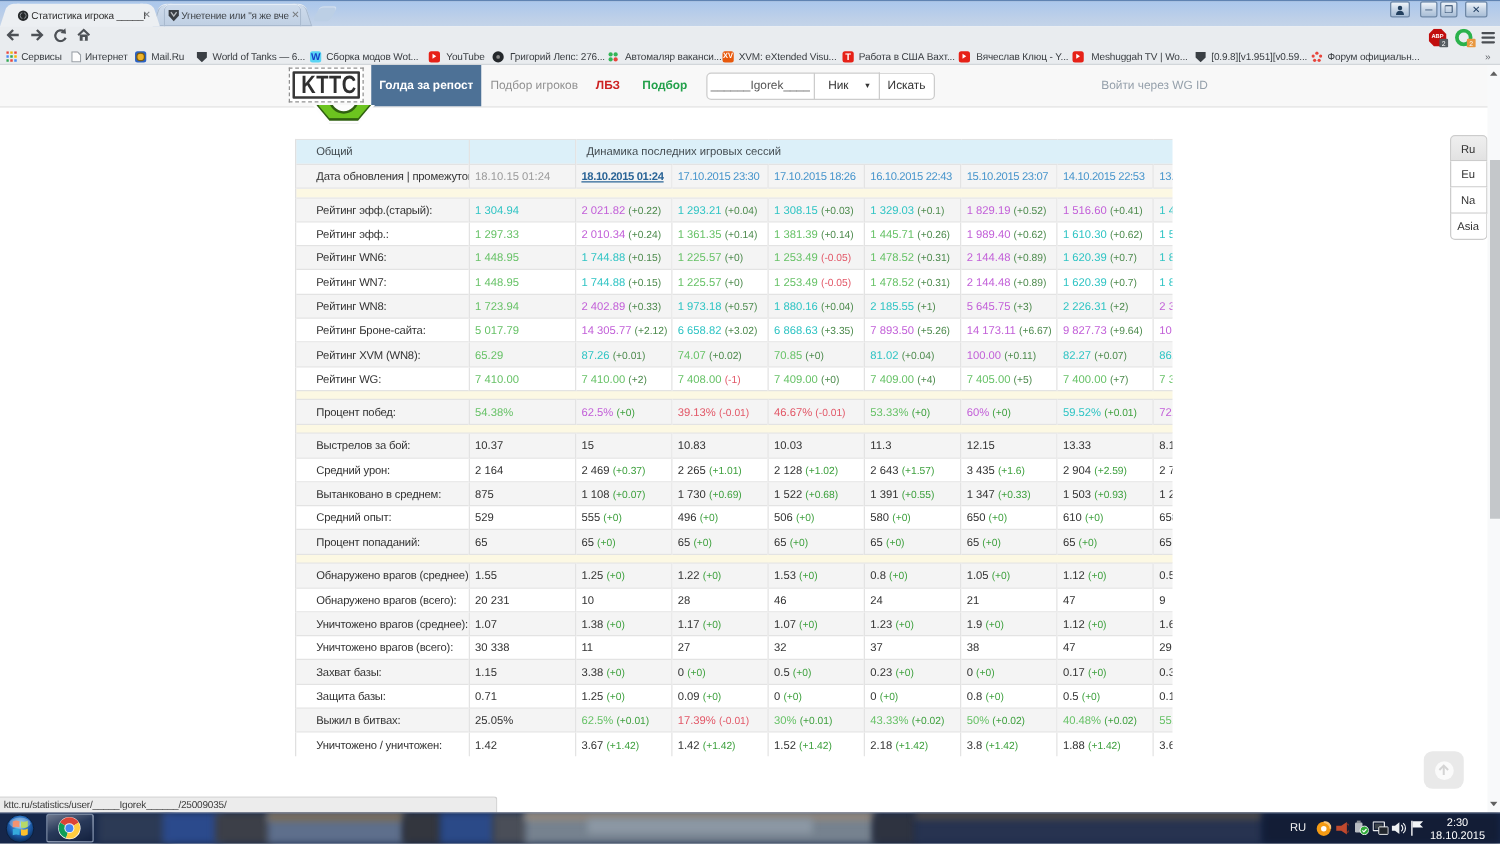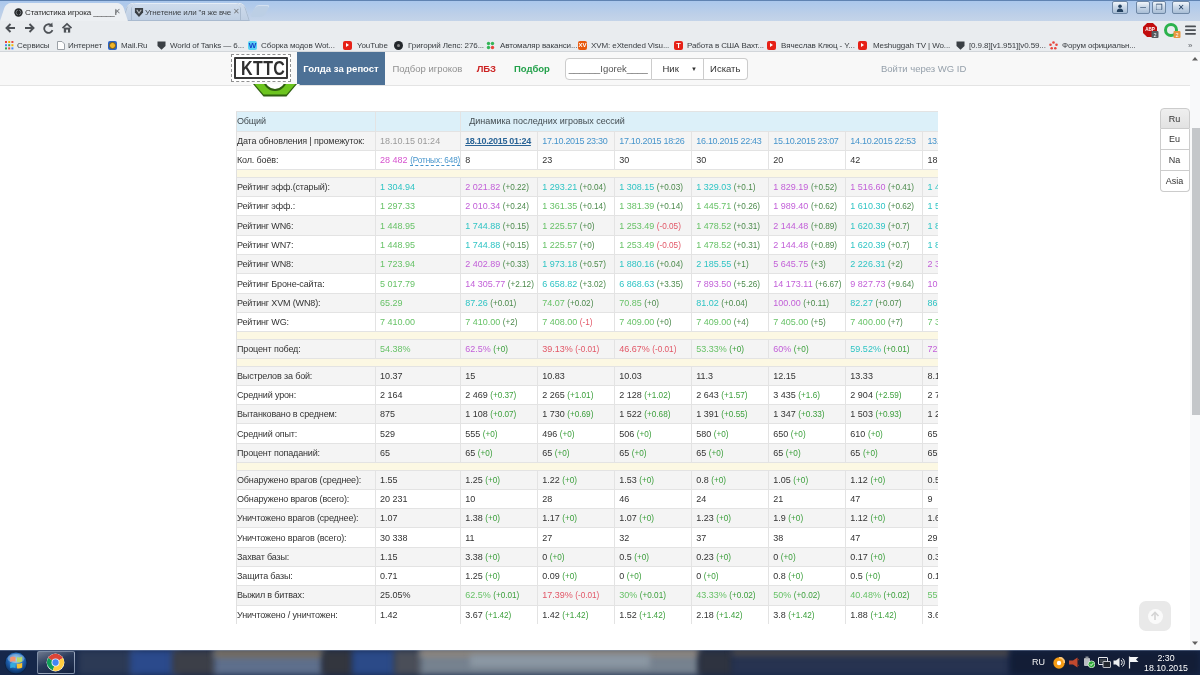--- a/index.html
+++ b/index.html
@@ -53,21 +53,21 @@
 #wgid { top:52px; height:33px; line-height:33px; left:881px; font-size:9.5px; color:#95a0ab; }
 
 
 #tblclip { left:236px; top:111px; width:702px; height:534px; overflow:hidden; }
 #stat { border-collapse:collapse; table-layout:fixed; width:764px; font-size:9px; color:#333; }
 #stat td { border-left:1px solid #e3e3e3; border-top:1px solid #e3e3e3; height:19.3px; padding:0 0 0 4px; vertical-align:middle; white-space:nowrap; overflow:hidden; }
 #stat tr td:first-child { border-left:1px solid #e0e0e0; }
 #stat tr.hd td { background:#dcf0f9; color:#434c51; height:19.8px; }
 #stat tr.st td { background:#f4f4f4; }
 #stat tr.sep td { background:#fcf8e3; height:7.5px; }
-#stat td.lbl { padding-left:0; color:#333; letter-spacing:-0.15px; }
+#stat td.lbl { padding-left:16px; color:#333; letter-spacing:-0.15px; }
 #stat .d { font-size:8.2px; }
 .dlink { color:#4795cc; letter-spacing:-0.3px; }
 .dlink.cur { color:#2a6496; font-weight:bold; text-decoration:underline; }
 .rot { color:#4795cc; border-bottom:1px dashed #4795cc; font-size:8.2px; letter-spacing:-0.1px; }
 
 
 .regbtn { left:1159.5px; width:30px; height:21px; background:#fff; border:1px solid #ccc; font-size:9px; color:#333;
   text-align:center; line-height:20px; }
 #scrollbar { left:1189.5px; top:52px; width:10.5px; height:598px; background:#f8f9fa; }
 #sthumb { position:absolute; left:2px; width:8.5px; top:76px; height:287px; background:#c4c7ca; }
@@ -266,31 +266,20 @@
             <td class="lbl">Дата обновления | промежуток:</td>
             <td><span style="color:#9a9a9a">18.10.15 01:24</span></td>
             <td><span class="dlink cur">18.10.2015 01:24</span></td>
             <td><span class="dlink">17.10.2015 23:30</span></td>
             <td><span class="dlink">17.10.2015 18:26</span></td>
             <td><span class="dlink">16.10.2015 22:43</span></td>
             <td><span class="dlink">15.10.2015 23:07</span></td>
             <td><span class="dlink">14.10.2015 22:53</span></td>
             <td><span class="dlink">13.</span></td>
           </tr>
-<tr>
-            <td class="lbl">Кол. боёв:</td>
-            <td><span style="color:#d653cf">28 482</span> <span class="rot">(Ротных: 648)</span></td>
-            <td><span style="color:#333333">8</span></td>
-            <td><span style="color:#333333">23</span></td>
-            <td><span style="color:#333333">30</span></td>
-            <td><span style="color:#333333">30</span></td>
-            <td><span style="color:#333333">20</span></td>
-            <td><span style="color:#333333">42</span></td>
-            <td><span style="color:#333333">18</span></td>
-          </tr>
 <tr class="sep">
             <td colspan="9"></td>
           </tr>
 <tr class="st">
             <td class="lbl">Рейтинг эфф.(старый):</td>
             <td><span style="color:#2fc4c4">1 304.94</span></td>
             <td><span style="color:#c25fd8">2 021.82</span> <span class="d" style="color:#4c8a4c">(+0.22)</span></td>
             <td><span style="color:#2fc4c4">1 293.21</span> <span class="d" style="color:#4c8a4c">(+0.04)</span></td>
             <td><span style="color:#2fc4c4">1 308.15</span> <span class="d" style="color:#4c8a4c">(+0.03)</span></td>
             <td><span style="color:#2fc4c4">1 329.03</span> <span class="d" style="color:#4c8a4c">(+0.1)</span></td>
@@ -556,20 +545,21 @@
     </div>
 <div id="scrolltop" class="abs">
       <div class="circ"></div>
 <svg width="10" height="10" viewBox="0 0 10 10">
         <g stroke="#d4d4d4" stroke-width="1.6" fill="none">
           <path d="M1.5 5 L5 1.5 L8.5 5"></path>
           <path d="M5 2 V9"></path>
         </g>
       </svg>
     </div>
+<div id="status" class="abs">kttc.ru/statistics/user/_____Igorek______/25009035/</div>
 <div id="taskbar" class="abs">
       <div class="blur" style="left:78px;top:0px;width:60px;height:25px;background:#2c3a55"></div>
       <div class="blur" style="left:130px;top:0px;width:48px;height:25px;background:#2b4a8c"></div>
       <div class="blur" style="left:172px;top:0px;width:46px;height:25px;background:#3c3f48"></div>
       <div class="blur" style="left:214px;top:0px;width:110px;height:25px;background:#5e6f8c"></div>
       <div class="blur" style="left:214px;top:0px;width:110px;height:7px;background:#7a6c58"></div>
       <div class="blur" style="left:322px;top:0px;width:32px;height:25px;background:#33363e"></div>
       <div class="blur" style="left:352px;top:0px;width:44px;height:25px;background:#2b4a88"></div>
       <div class="blur" style="left:394px;top:0px;width:30px;height:25px;background:#4a4e58"></div>
       <div class="blur" style="left:420px;top:0px;width:280px;height:25px;background:#76828f"></div>

